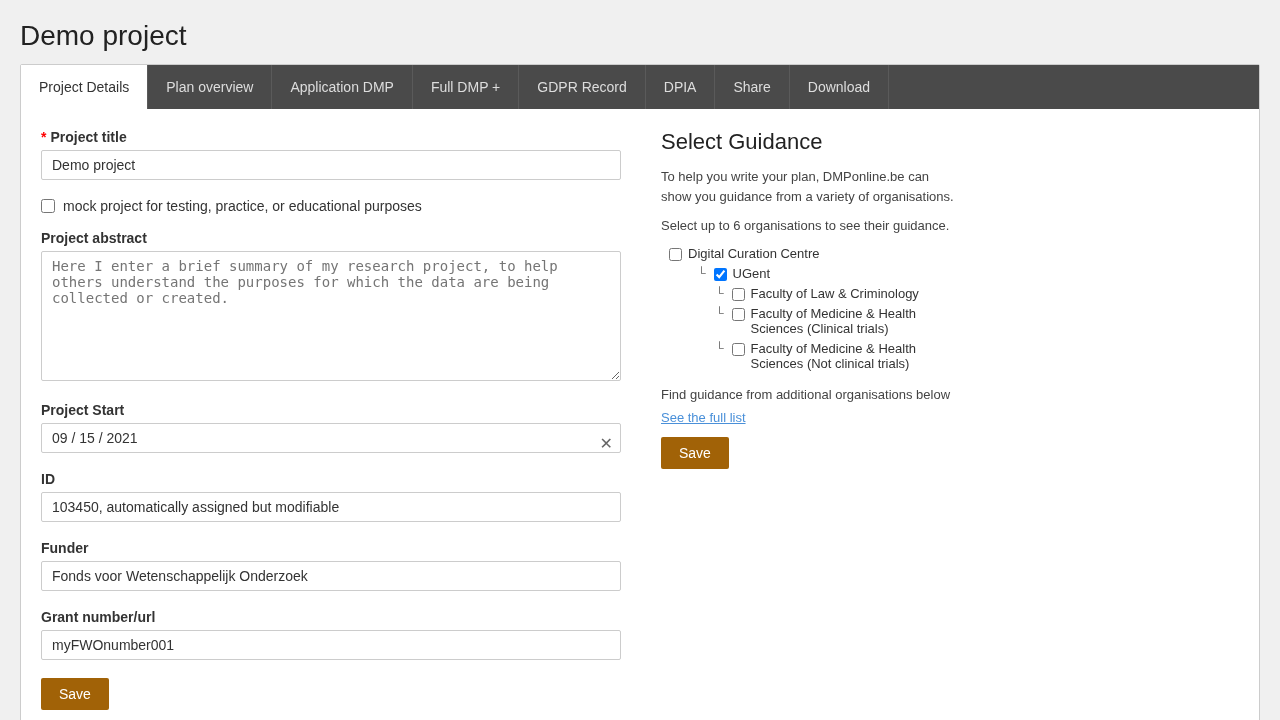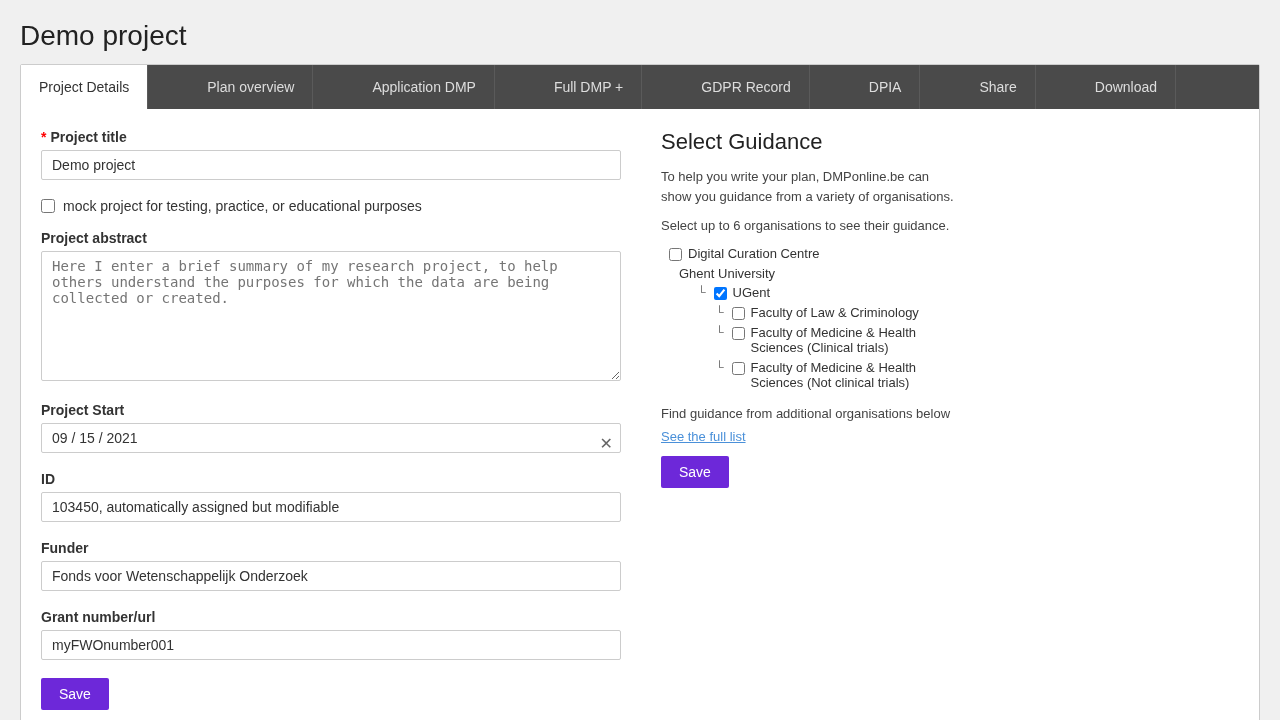--- a/index.html
+++ b/index.html
@@ -18,21 +18,20 @@
     }
     .main-container {
       background: #fff;
       border: 1px solid #ccc;
       border-radius: 2px;
     }
     .tab-bar {
       background: #4a4a4a;
       display: flex;
       align-items: center;
-      gap: 41px;
     }
     .tab-item {
       padding: 14px 18px;
       color: #ddd;
       cursor: pointer;
       font-size: 14px;
       white-space: nowrap;
       border-right: 1px solid #5a5a5a;
     }
     .tab-item.active {
@@ -111,21 +110,21 @@
       font-size: 14px;
     }
     .clear-icon {
       position: absolute;
       right: 8px;
       cursor: pointer;
       color: #666;
       font-size: 16px;
     }
     .save-btn {
-      background: #6d28d9;
+      background: #a16207;
       color: #fff;
       border: none;
       padding: 8px 18px;
       font-size: 14px;
       cursor: pointer;
       border-radius: 2px;
     }
     .grant-note {
       font-size: 13px;
       color: #666;
@@ -278,21 +277,20 @@
       <p class="guidance-desc">Select up to 6 organisations to see their guidance.</p>
 
       
       <div class="org-tree">
 
         <div class="org-item org-level-0">
           <input type="checkbox" style="">
           <label>Digital Curation Centre</label>
         </div>
 
-        <div class="org-header">Ghent University</div>
 
         <div class="org-item org-level-2">
           <span class="tree-connector">└</span>
           <input type="checkbox" checked="" style="">
           <label>UGent</label>
         </div>
 
         <div class="org-item org-level-3">
           <span class="tree-connector">└</span>
           <input type="checkbox" style="">

